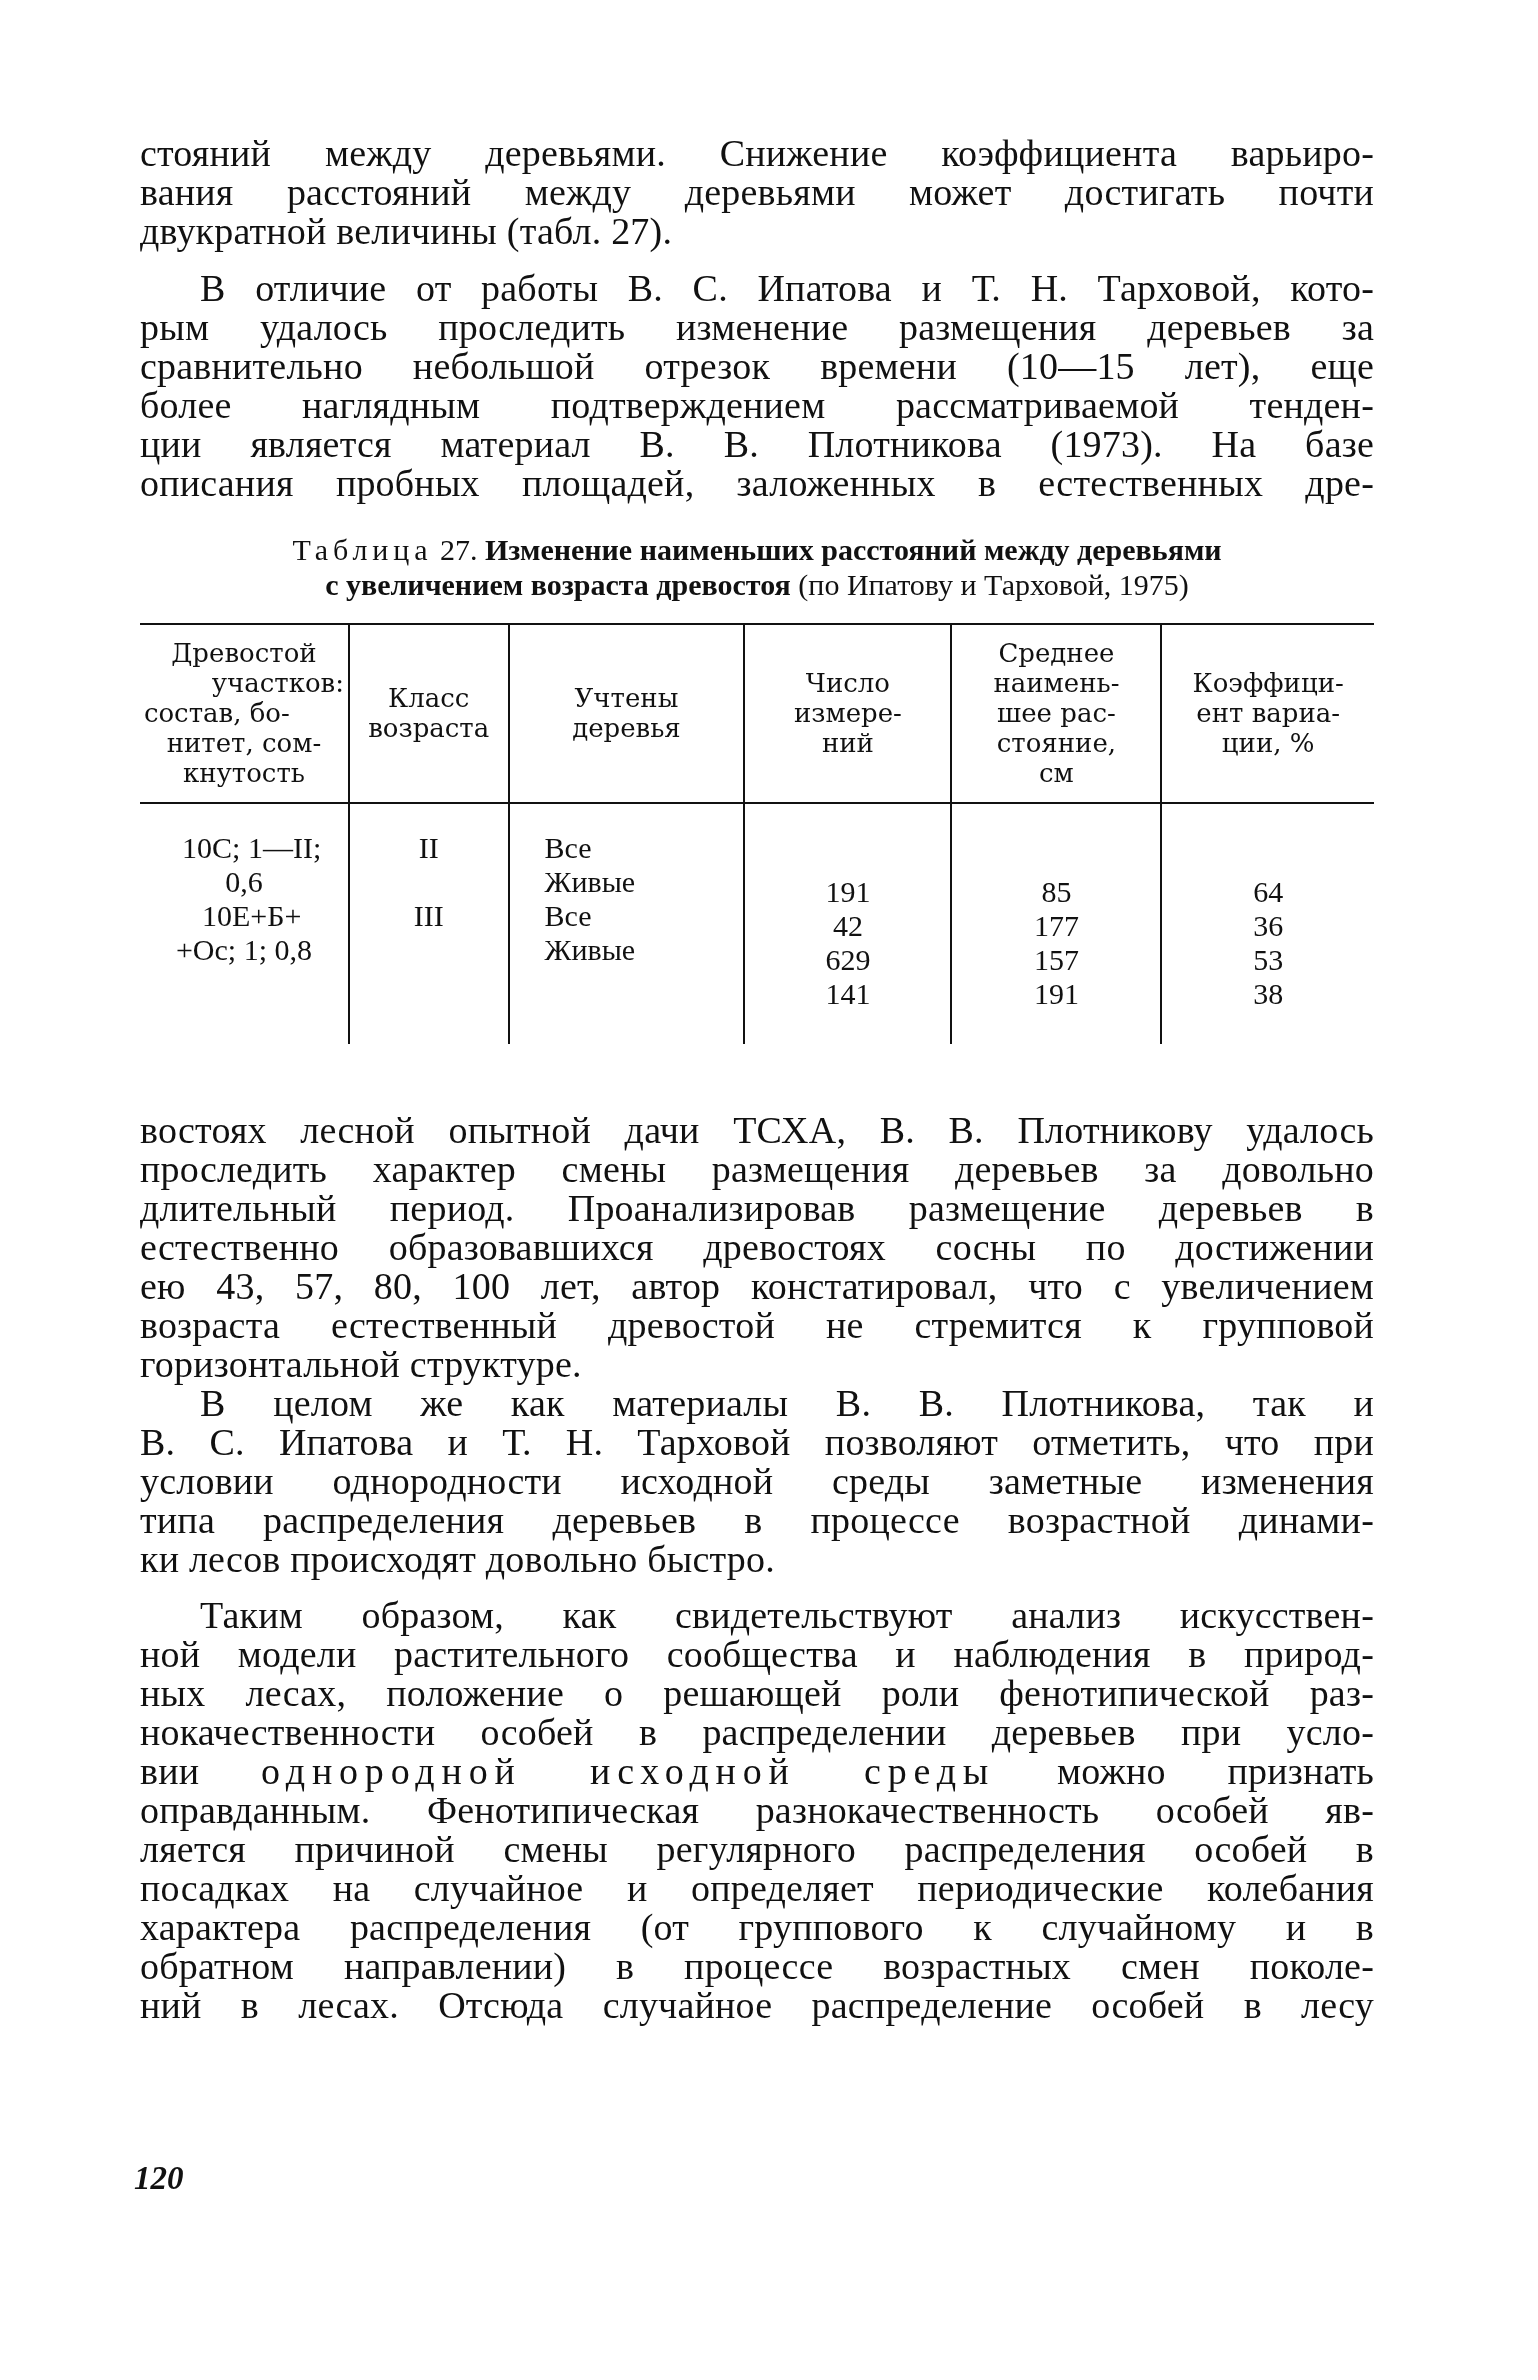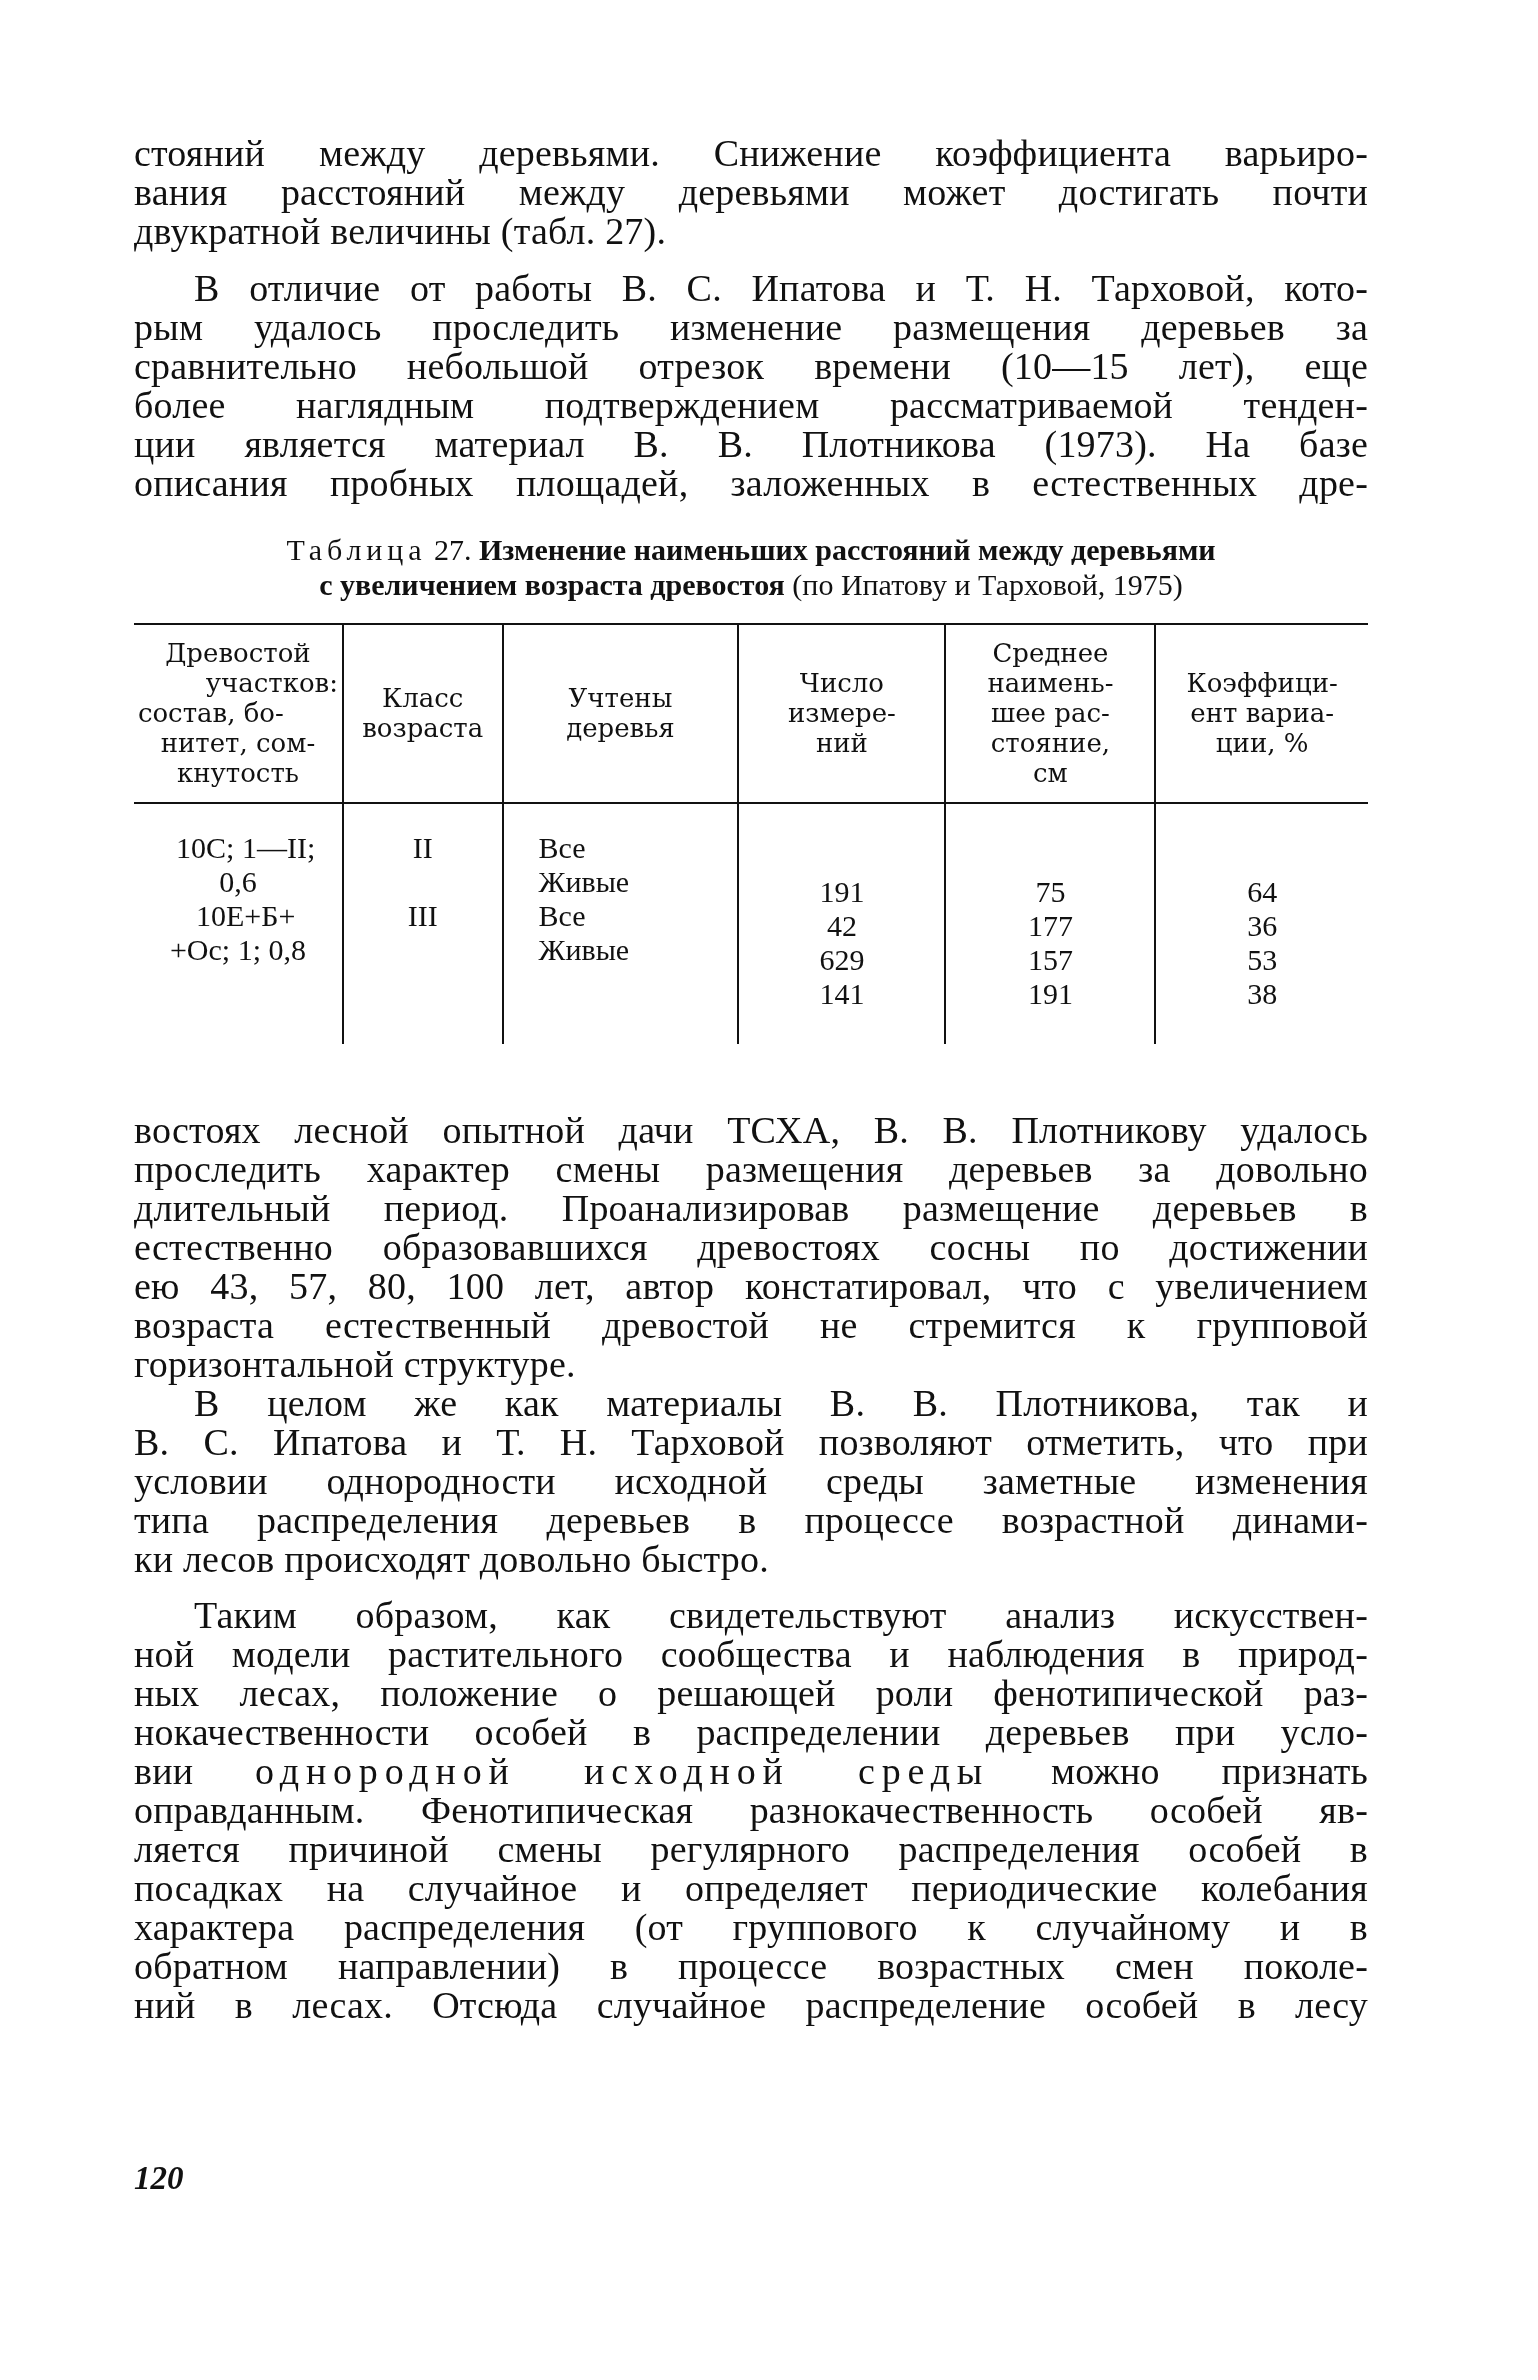--- a/index.html
+++ b/index.html
@@ -10,21 +10,21 @@
     body {
       width: 1538px;
       height: 2380px;
       position: relative;
       overflow: hidden;
       color: #111111;
       font-family: "Liberation Serif", "DejaVu Serif", serif;
     }
     .page {
       position: absolute;
-      left: 134px;
+      left: 140px;
       top: 134px;
       width: 1234px;
     }
     .para {
       font-size: 38px;
       line-height: 39px;
       text-align: justify;
       margin: 0;
     }
     .line {
@@ -243,21 +243,21 @@
           <td class="col-count">
             <div class="cell-lines num-block">
               <span>191</span>
               <span>42</span>
               <span>629</span>
               <span>141</span>
             </div>
           </td>
           <td class="col-dist">
             <div class="cell-lines num-block">
-              <span>75</span>
+              <span>85</span>
               <span>177</span>
               <span>157</span>
               <span>191</span>
             </div>
           </td>
           <td class="col-coef">
             <div class="cell-lines num-block">
               <span>64</span>
               <span>36</span>
               <span>53</span>

